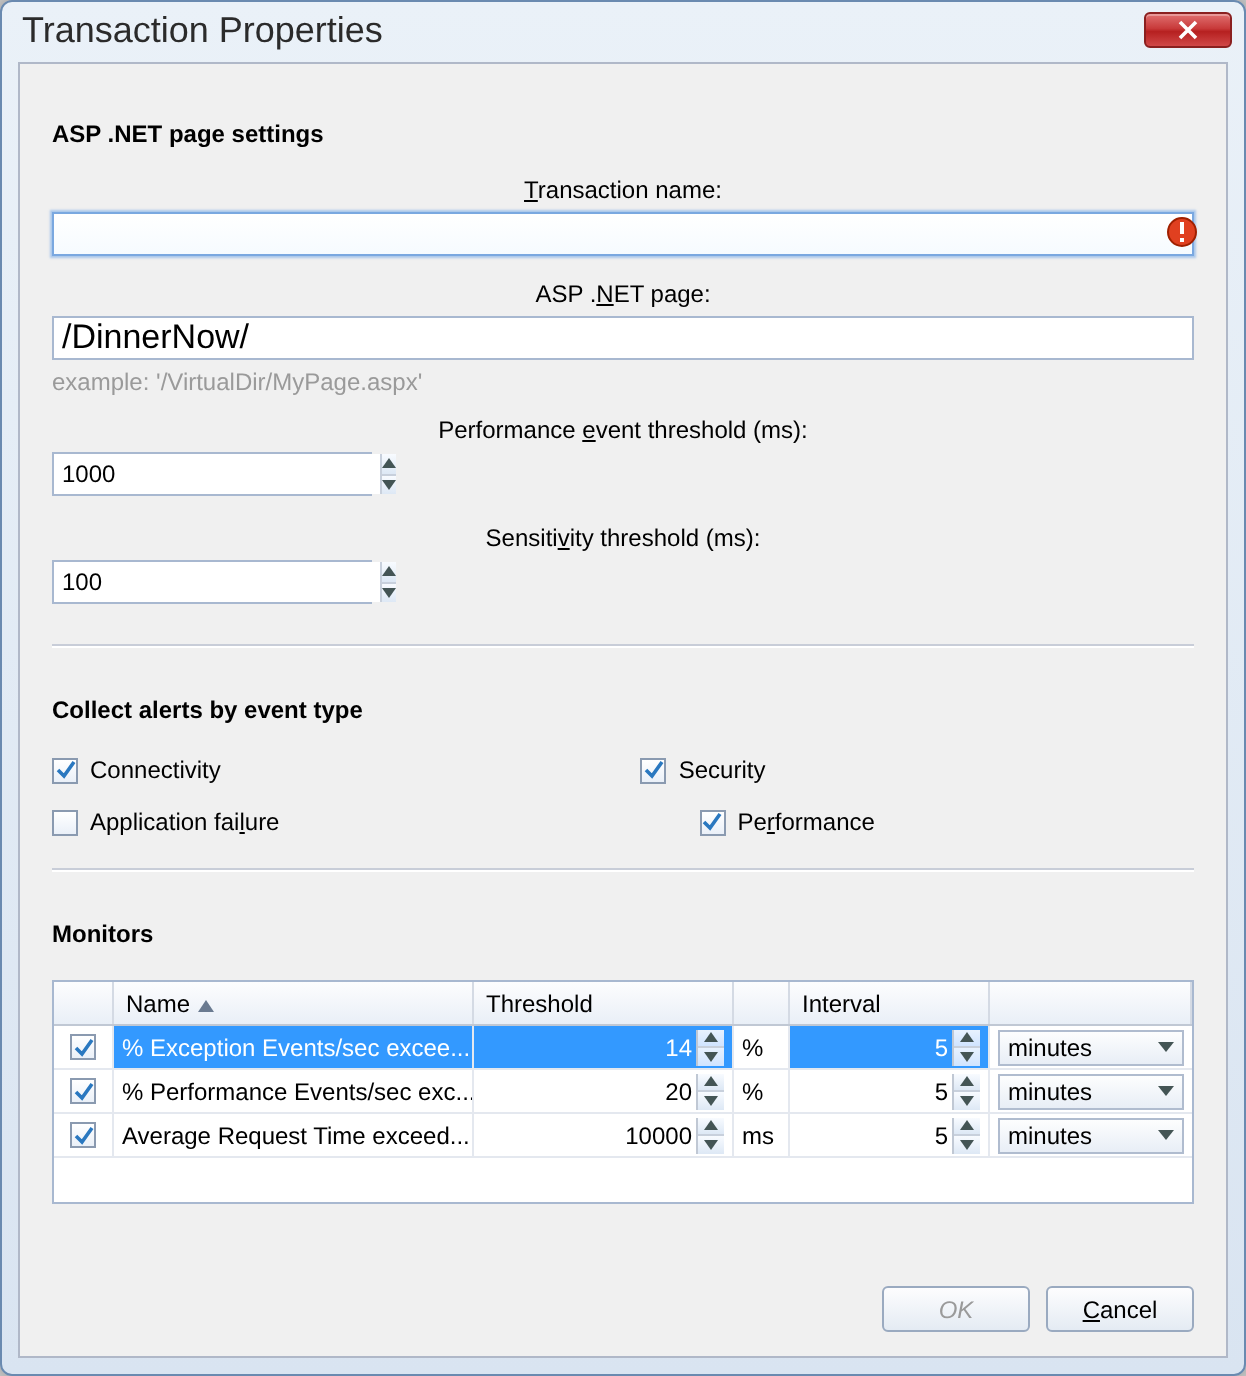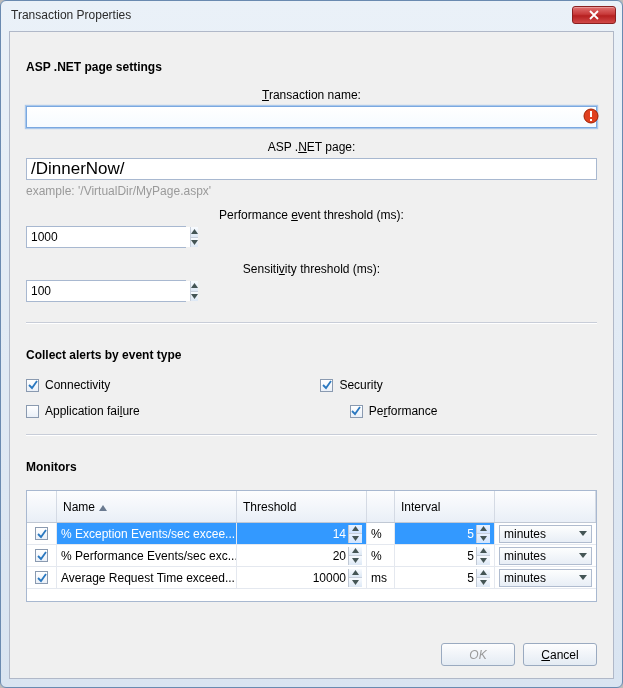--- a/index.html
+++ b/index.html
@@ -21,21 +21,21 @@
     box-shadow: 0 0 8px rgba(0,0,0,0.3);
     position: relative;
   }
   .titlebar {
     height: 28px;
     display: flex;
     align-items: center;
     padding: 0 6px 0 10px;
     color: #2b2b2b;
   }
-  .titlebar .title { flex: 1; font-size: 12px; }
+  .titlebar .title { flex: 1; font-size: 18px; }
   .close-btn {
     width: 44px; height: 18px;
     background: linear-gradient(#e07070, #c83a3a 45%, #b62020 55%, #d04848);
     border: 1px solid #8a2020;
     border-radius: 3px;
     display: flex; align-items: center; justify-content: center;
     color: #fff; font-weight: bold;
     box-shadow: inset 0 1px 0 rgba(255,255,255,0.3);
   }
   .close-btn svg { width: 10px; height: 10px; }
@@ -114,21 +114,21 @@
   .chk svg { width: 10px; height: 10px; display: none; }
   .chk.checked svg { display: block; }
   .monitors-grid-wrap {
     border: 1px solid #a8b8d0;
     background: #fff;
     margin-top: 6px;
     height: 112px;
   }
   .grid-header {
     display: flex;
-    height: 32px;
+    height: 22px;
     background: linear-gradient(#fdfdfe,#e9eff7);
     border-bottom: 1px solid #c0c8d4;
     font-size: 12px;
   }
   .grid-header .col {
     border-right: 1px solid #d4dae4;
     padding: 3px 6px;
     display: flex; align-items: center; gap: 4px;
   }
   .col-chk { width: 30px; }

